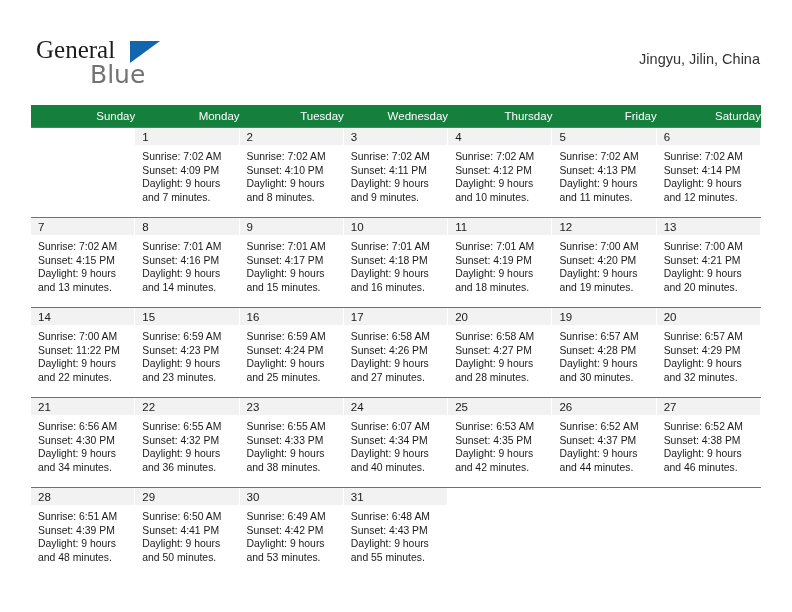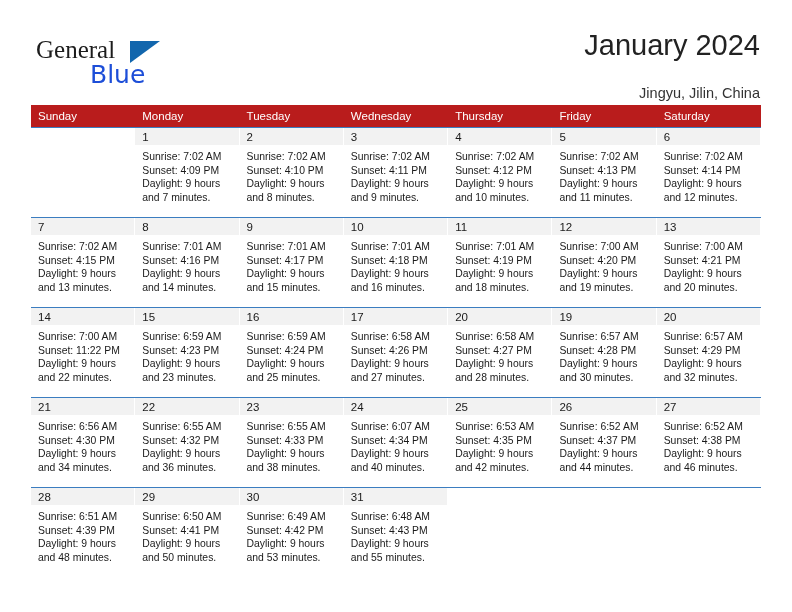--- a/index.html
+++ b/index.html
@@ -43,21 +43,21 @@
     font-size: 25px;
     color: #1c1c1c;
     letter-spacing: 0px;
     font-family: Liberation Serif, serif;
   }
   .logo-blue {
     position: absolute;
     left: 58px;
     top: 24px;
     font-size: 25px;
-    color: #1d4ed8;
+    color: #737373;
     font-family: "DejaVu Sans", sans-serif;
   }
   .logo-triangle {
     position: absolute;
     left: 98px;
     top: 5px;
     width: 0;
     height: 0;
     border-left: 30px solid #1266ad;
     border-bottom: 22px solid transparent;
@@ -89,25 +89,25 @@
     left: 31px;
     top: 105px;
     width: 730px;
   }
   table.cal {
     border-collapse: collapse;
     width: 730px;
     table-layout: fixed;
   }
   table.cal th {
-    background: #b91c1c;
+    background: #15803d;
     color: #ffffff;
     font-size: 11.5px;
     font-weight: normal;
-    text-align: left;
+    text-align: right;
     padding: 5px 0 5px 7px;
     height: 19px;
     box-sizing: border-box;
   }
   table.cal td {
     vertical-align: top;
     padding: 0;
     border-top: 1px solid #3b7dc0;
     height: 90px;
     box-sizing: border-box;
@@ -146,21 +146,20 @@
 
   <div class="header">
 
     <div class="logo">
       <span class="logo-general">General</span>
       <span class="logo-triangle"></span>
       <span class="logo-blue">Blue</span>
     </div>
 
     <div class="title-block">
-      <div class="cal-title">January 2024</div>
       <div class="cal-sub">Jingyu, Jilin, China</div>
     </div>
 
   </div>
 
   <div class="calendar">
     <table class="cal">
       <thead>
         <tr id="weekday-row">
             <th>Sunday</th>

